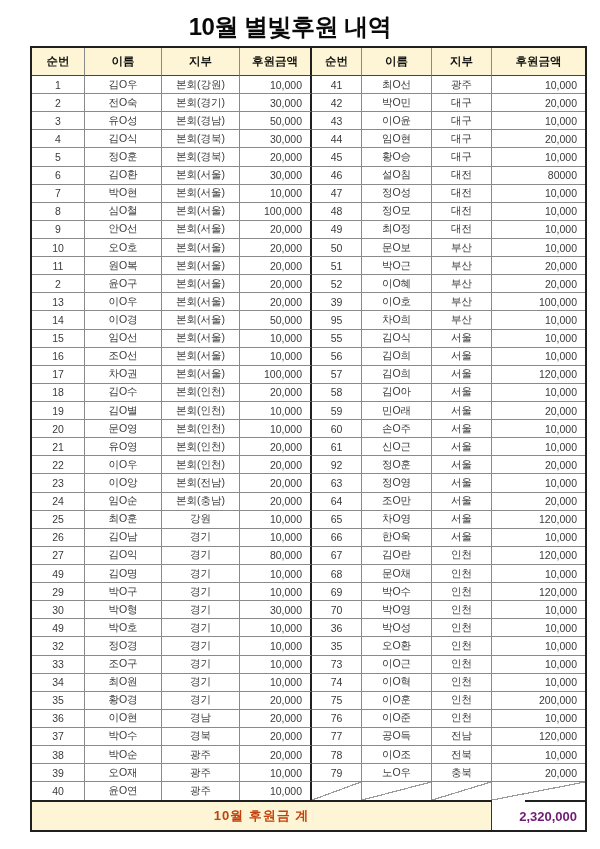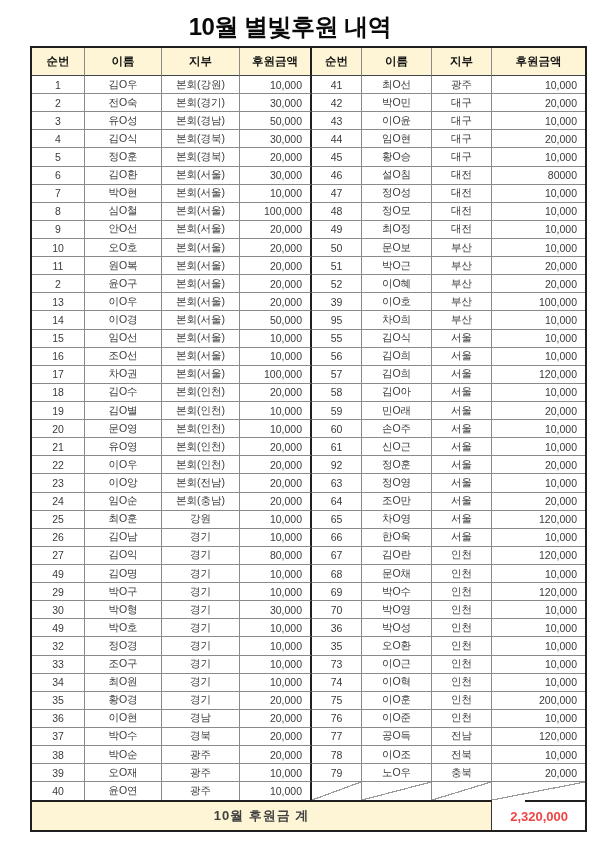--- a/index.html
+++ b/index.html
@@ -61,29 +61,29 @@
     background-image:linear-gradient(to bottom right,
       transparent calc(50% - 0.6px), #9a9a9a calc(50% - 0.6px),
       #9a9a9a calc(50% + 0.6px), transparent calc(50% + 0.6px));
   }
   .ftr-label{
     grid-column:1 / 8;
     background:var(--hbg);
     border-top:2px solid var(--bdark);
     border-right:1.5px solid #333333;
     display:flex;align-items:center;justify-content:center;
-    font-weight:bold;font-size:13px;color:#404040;
+    font-weight:bold;font-size:13px;color:#c2410c;
     letter-spacing:1px;
   }
   .ftr-total{
     grid-column:8 / 9;
     border-top:2px solid var(--bdark);
     display:flex;align-items:center;justify-content:flex-end;
-    padding-right:17px;
-    font-weight:bold;font-size:13px;color:#ef4444;margin-left:33px;
+    padding-right:8px;
+    font-weight:bold;font-size:13px;color:#701a75;margin-left:33px;
   }
 </style>
 </head>
 <body>
 
 <div class="page">
   <h1 class="title">10월 별빛후원 내역</h1>
   <div class="tbl">
       <div class="c hdr">순번</div>
       <div class="c hdr">이름</div>

